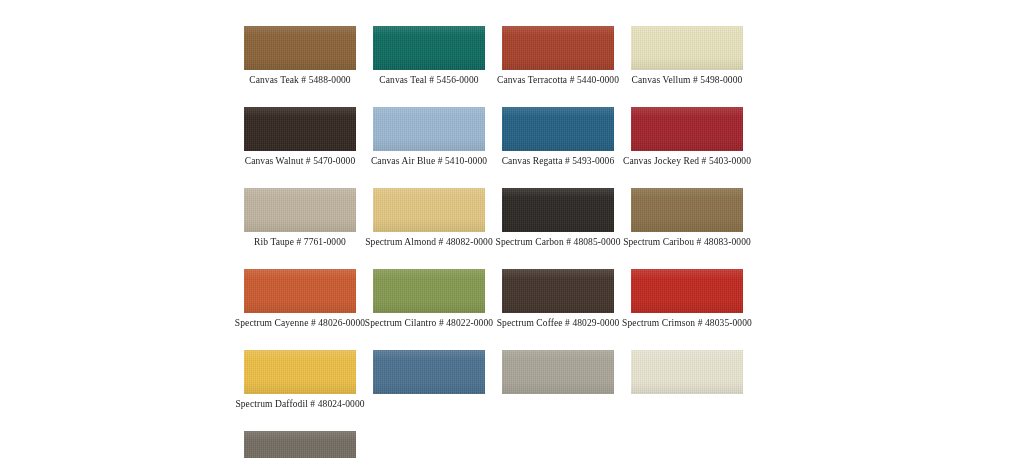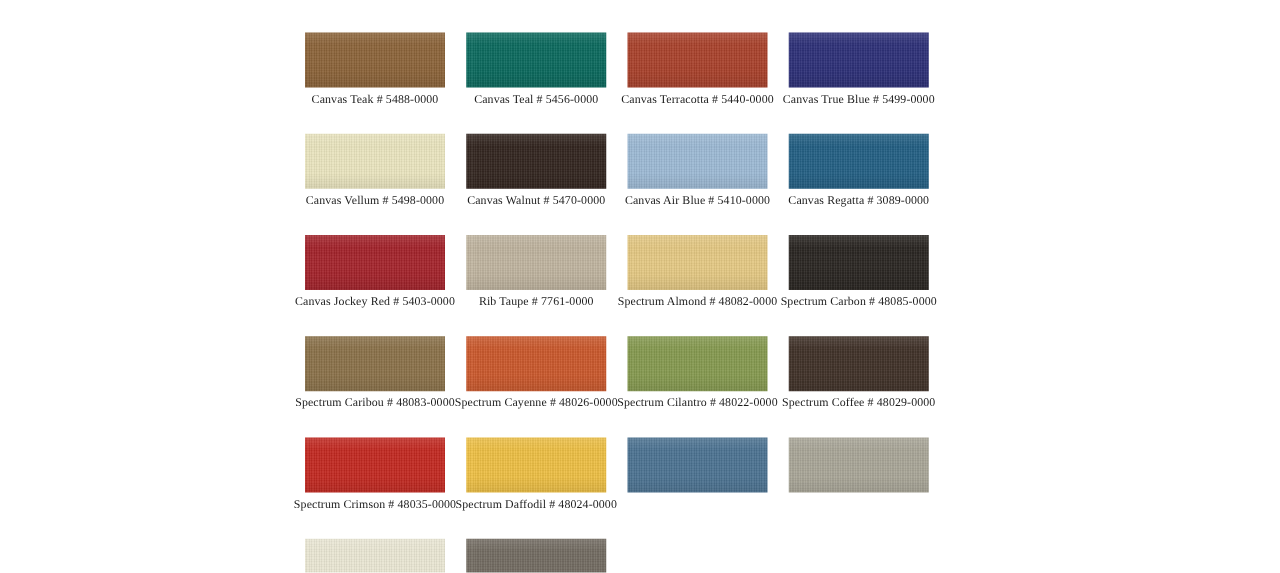--- a/index.html
+++ b/index.html
@@ -102,38 +102,34 @@
       </div>
       <div class="swatch-cell">
         <div class="swatch-chip" style="background-color: rgb(12, 106, 94);"></div>
         <div class="swatch-label">Canvas Teal # 5456-0000</div>
       </div>
       <div class="swatch-cell">
         <div class="swatch-chip" style="background-color: rgb(167, 64, 42);"></div>
         <div class="swatch-label">Canvas Terracotta # 5440-0000</div>
       </div>
       <div class="swatch-cell">
-        <div class="swatch-chip" style="background-color: rgb(46, 49, 120);"></div>
-        <div class="swatch-label">Canvas True Blue # 5499-0000</div>
-      </div>
-      <div class="swatch-cell">
         <div class="swatch-chip" style="background-color: rgb(232, 227, 189);"></div>
         <div class="swatch-label">Canvas Vellum # 5498-0000</div>
       </div>
       <div class="swatch-cell">
         <div class="swatch-chip" style="background-color: rgb(51, 38, 32);"></div>
         <div class="swatch-label">Canvas Walnut # 5470-0000</div>
       </div>
       <div class="swatch-cell">
         <div class="swatch-chip" style="background-color: rgb(155, 184, 211);"></div>
         <div class="swatch-label">Canvas Air Blue # 5410-0000</div>
       </div>
       <div class="swatch-cell">
         <div class="swatch-chip" style="background-color: rgb(36, 96, 132);"></div>
-        <div class="swatch-label">Canvas Regatta # 3089-0000</div>
+        <div class="swatch-label">Canvas Regatta # 5493-0006</div>
       </div>
       <div class="swatch-cell">
         <div class="swatch-chip" style="background-color: rgb(162, 34, 42);"></div>
         <div class="swatch-label">Canvas Jockey Red # 5403-0000</div>
       </div>
       <div class="swatch-cell">
         <div class="swatch-chip" style="background-color: rgb(192, 181, 160);"></div>
         <div class="swatch-label">Rib Taupe # 7761-0000</div>
       </div>
       <div class="swatch-cell">

